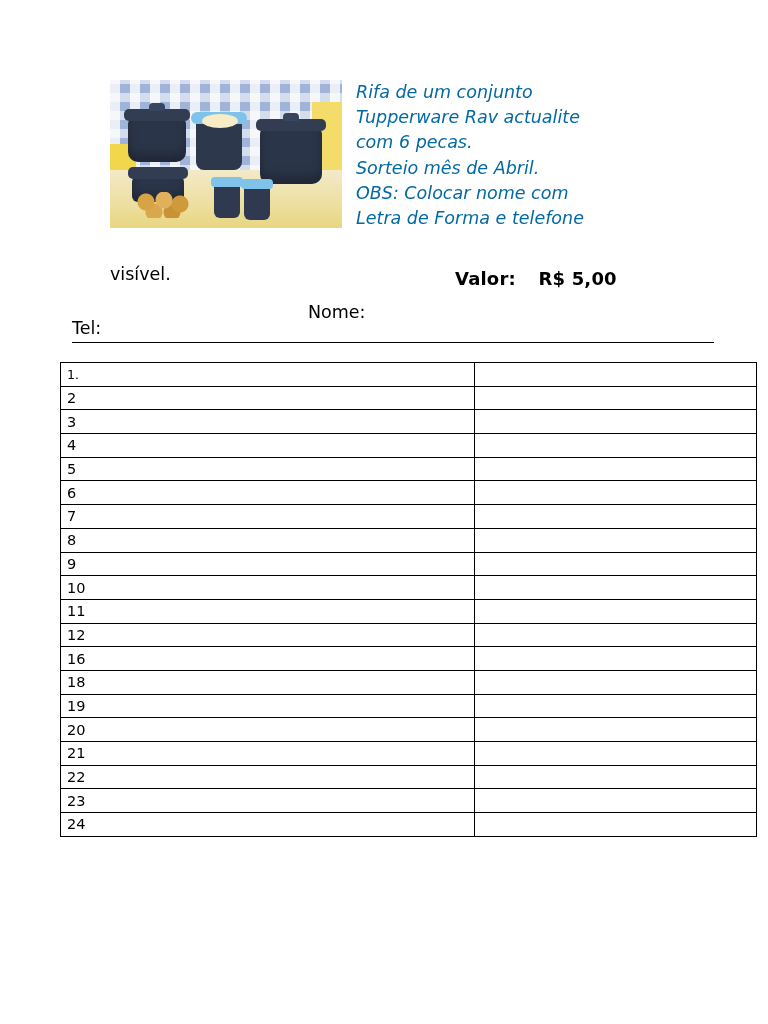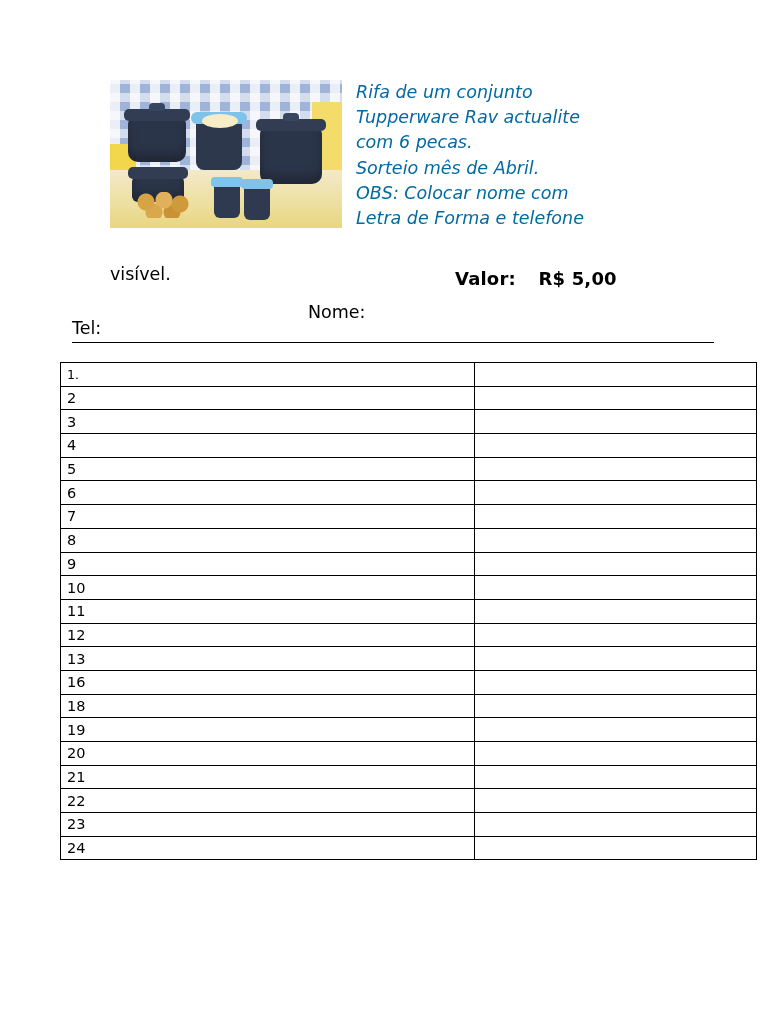--- a/index.html
+++ b/index.html
@@ -328,24 +328,20 @@
         </tr>
         <tr>
           <td class="num">11</td>
           <td class="val"></td>
         </tr>
         <tr>
           <td class="num">12</td>
           <td class="val"></td>
         </tr>
         <tr>
-          <td class="num">13</td>
-          <td class="val"></td>
-        </tr>
-        <tr>
           <td class="num">16</td>
           <td class="val"></td>
         </tr>
         <tr>
           <td class="num">18</td>
           <td class="val"></td>
         </tr>
         <tr>
           <td class="num">19</td>
           <td class="val"></td>

